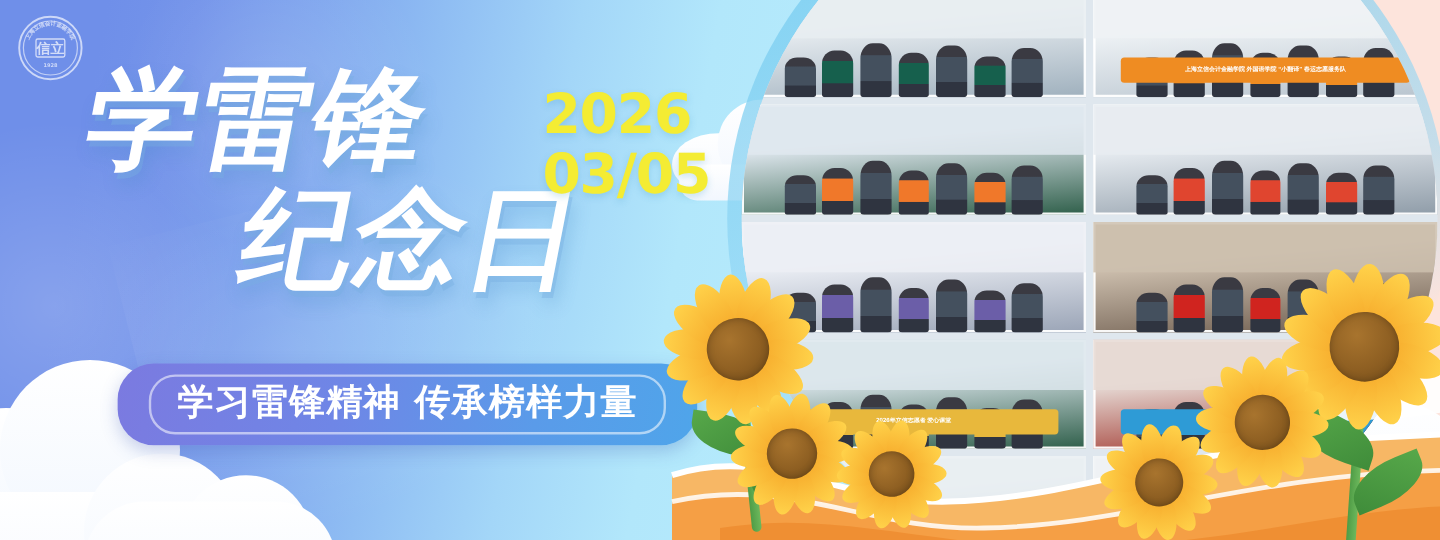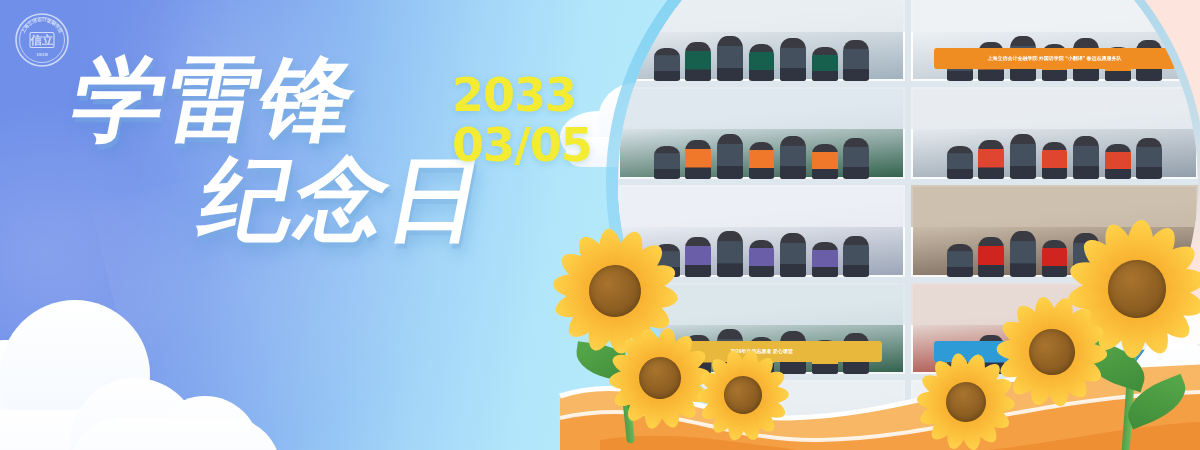--- a/index.html
+++ b/index.html
@@ -344,24 +344,29 @@
   <div class="headline">
     <div class="title-row row1">
       <span class="cn-title">学雷锋</span>
     </div>
     <div class="title-row row2">
       <span class="cn-title">纪念日</span>
     </div>
   </div>
 
   <div class="date">
-    <span class="d1">2033</span>
+    <span class="d1">2026</span>
     <span class="d2">03/05</span>
   </div>
 
+  <div class="pill">
+    <div class="inner">
+      <div class="pill-text">学习雷锋精神 传承榜样力量</div>
+    </div>
+  </div>
 
   <div id="decor-layer">
       <div class="ribbon" style="left: 0px; top: 300px; width: 1200px; height: 160px;"><svg width="1200" height="160" viewBox="0 0 1200 160">
           <path d="M560 96 C 640 70, 700 120, 790 118 C 900 116, 1000 70, 1120 66 L1200 62 L1200 160 L560 160 Z" fill="#f7b765"></path>
           <path d="M560 118 C 660 96, 720 142, 820 140 C 940 138, 1040 96, 1200 92 L1200 160 L560 160 Z" fill="#f59f45"></path>
           <path d="M600 140 C 700 124, 780 158, 900 156 C 1020 154, 1110 126, 1200 122 L1200 160 L600 160 Z" fill="#ef8f33"></path>
           <path d="M560 96 C 640 70, 700 120, 790 118 C 900 116, 1000 70, 1120 66 L1200 62" fill="none" stroke="#ffffff" stroke-width="5"></path>
           <path d="M560 118 C 660 96, 720 142, 820 140 C 940 138, 1040 96, 1200 92" fill="none" stroke="#ffffff" stroke-width="4" opacity=".85"></path>
           <path d="M1040 60 C 1100 48, 1160 52, 1200 44 L1200 0 L1110 6 C 1080 24, 1060 44, 1040 60 Z" fill="#ffffff" opacity=".9"></path>
         </svg></div>

